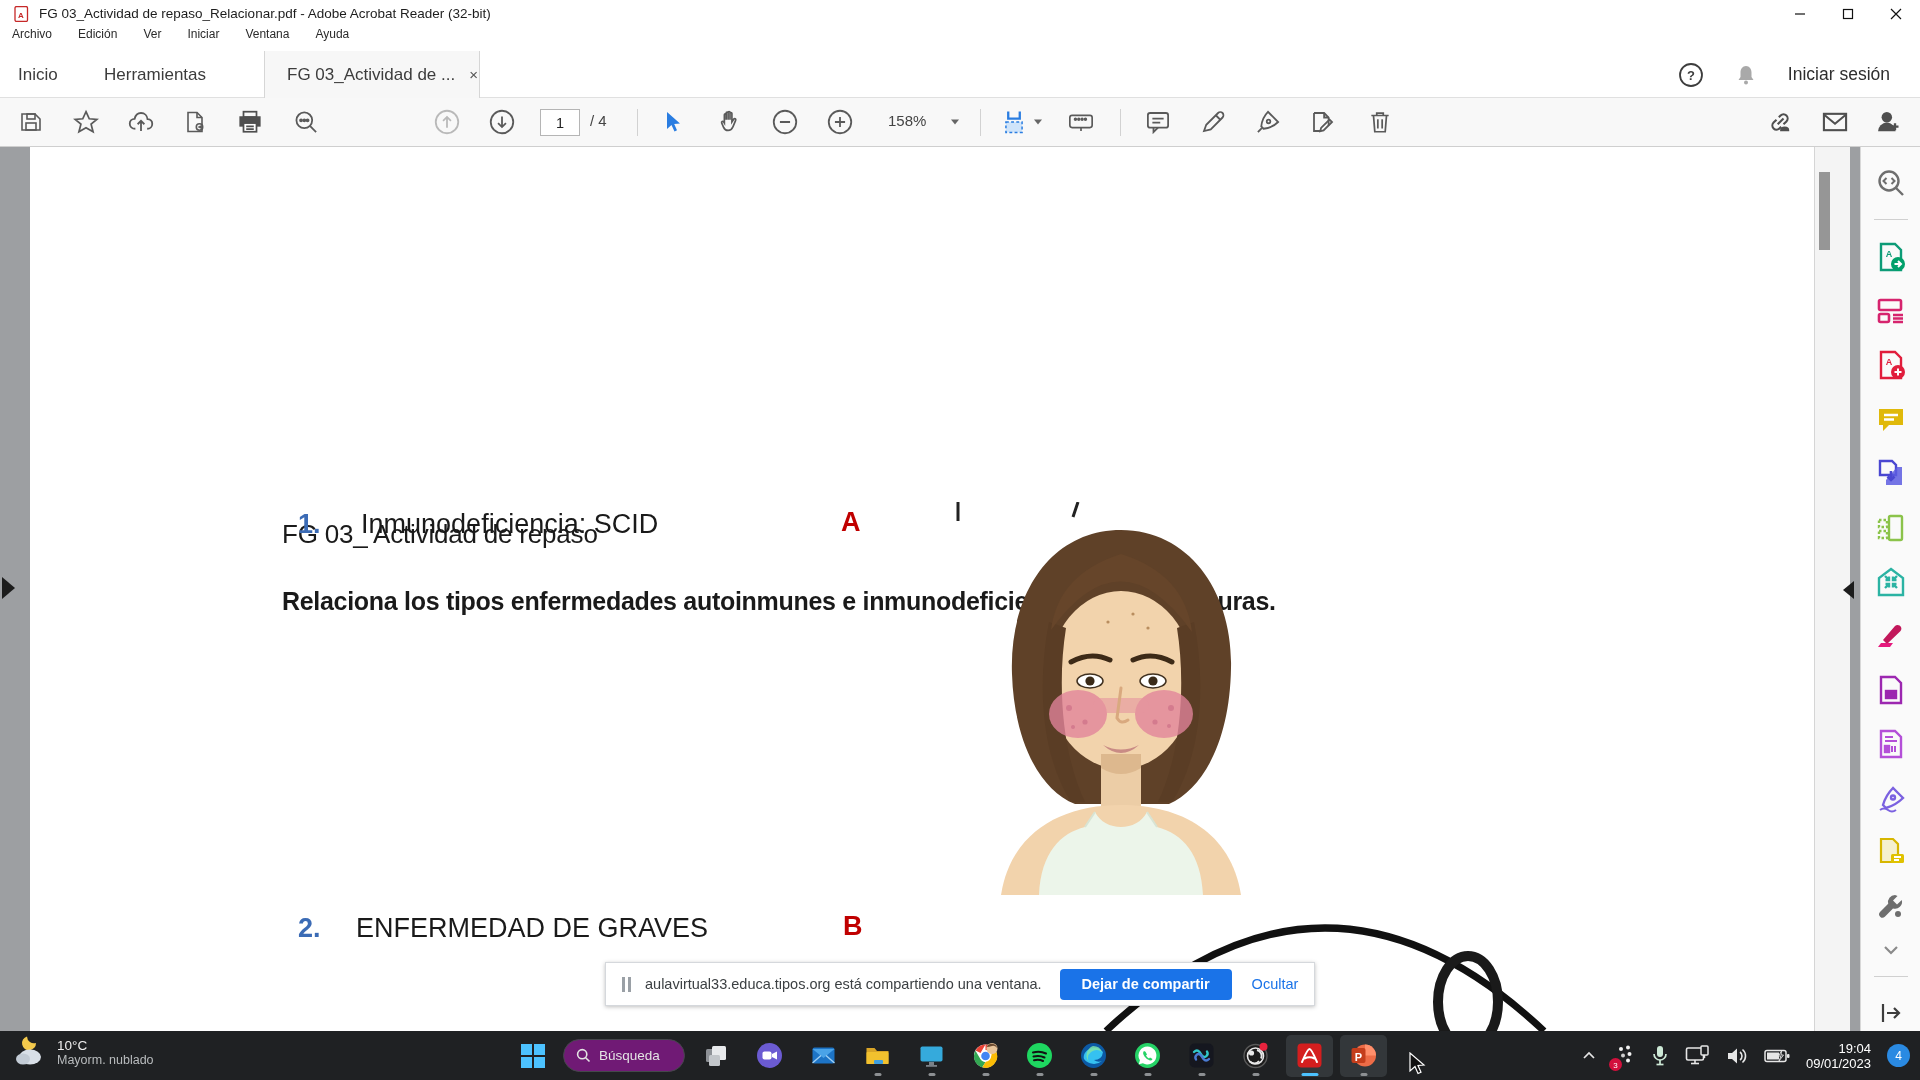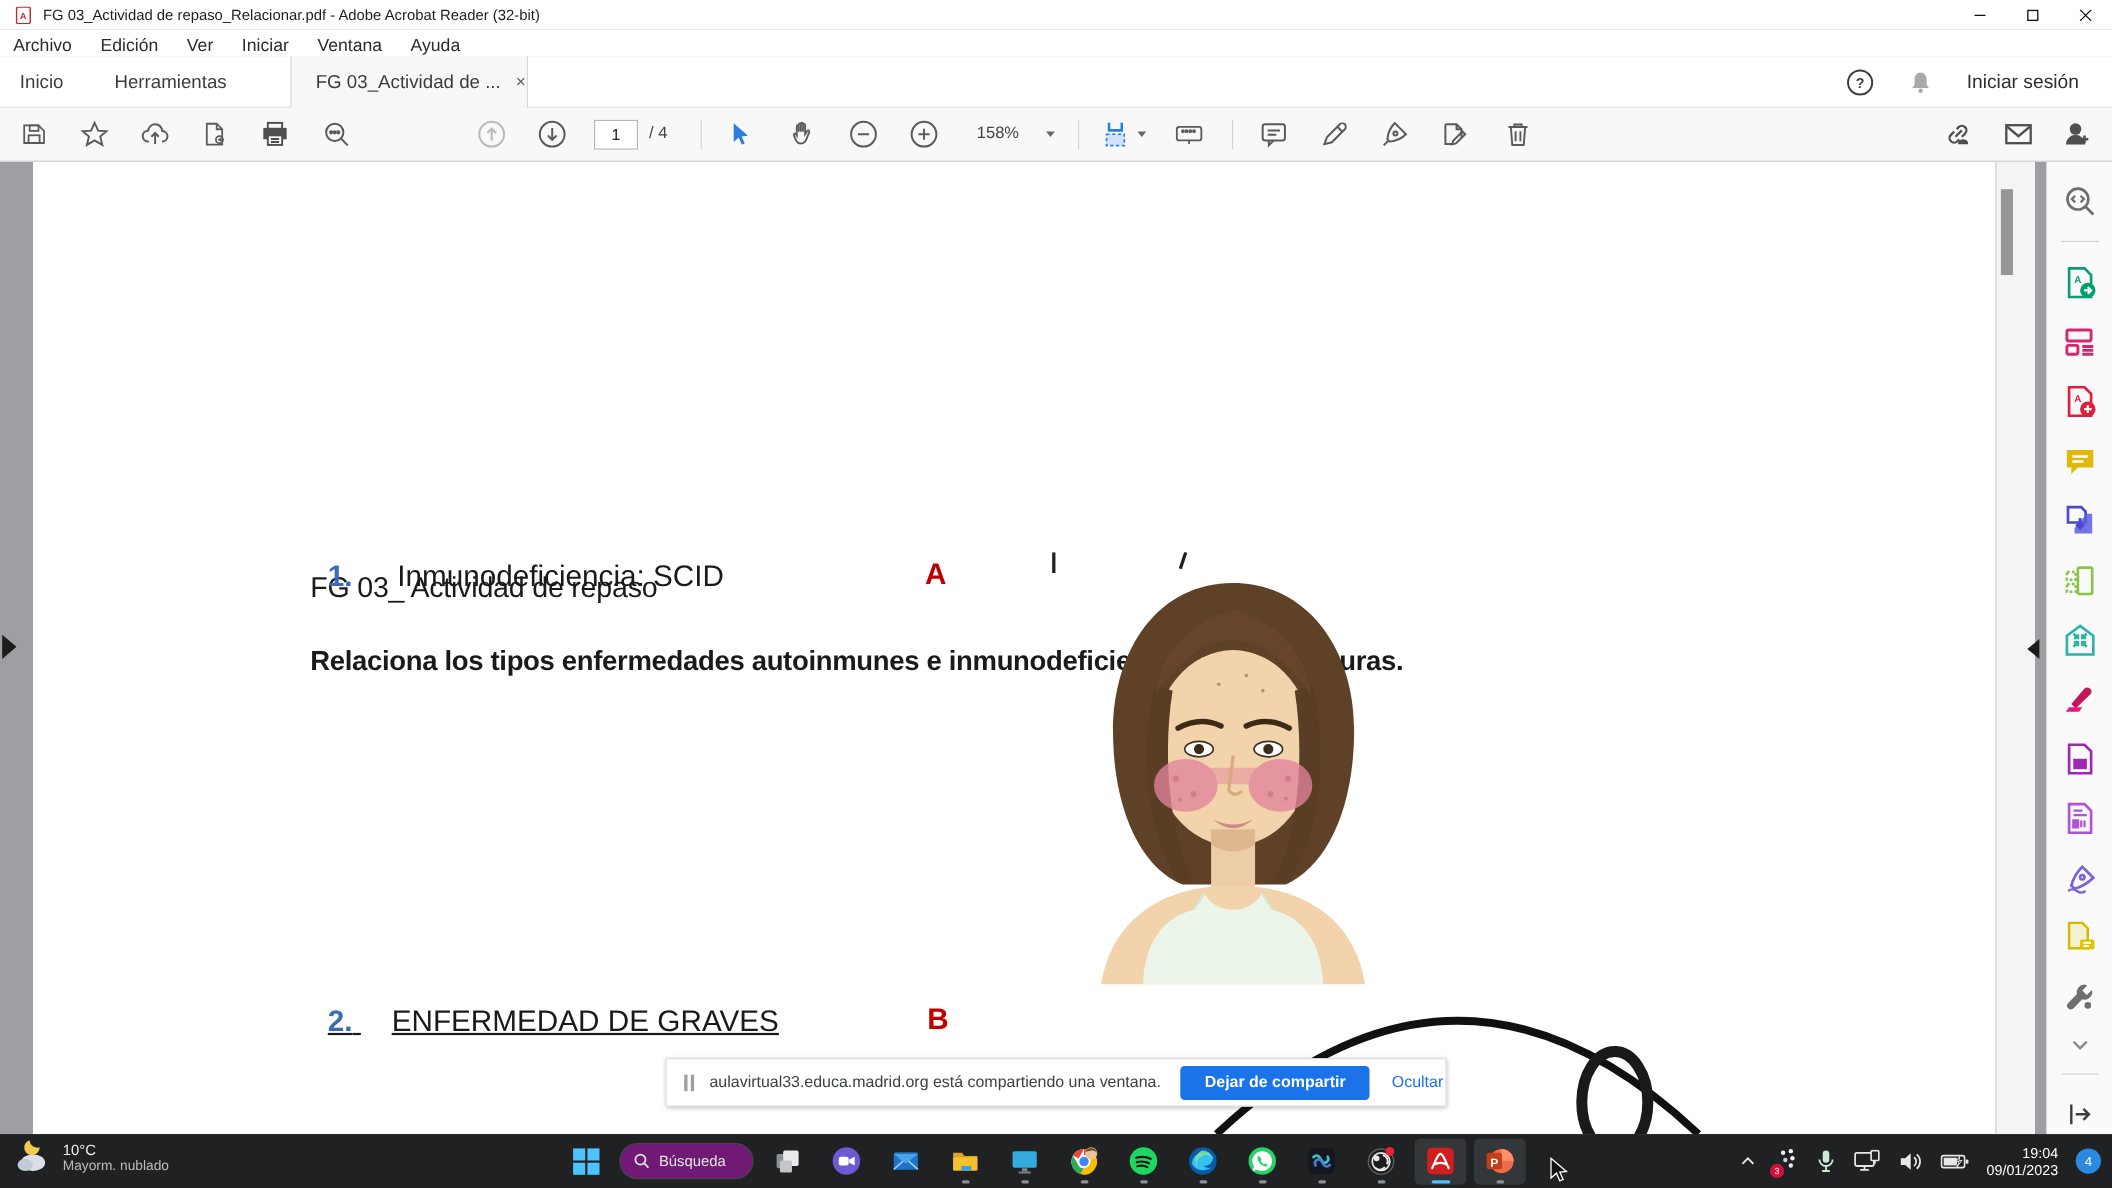--- a/index.html
+++ b/index.html
@@ -6,21 +6,21 @@
   html,body { width:1920px; height:1080px; }
   body { font-family:"Liberation Sans", sans-serif; background:#9d9fa2; overflow:hidden; }
   .screen { position:relative; width:1920px; height:1080px; overflow:hidden; }
 
   
   .titlebar { position:absolute; top:0; left:0; width:1920px; height:27px; background:#ffffff; display:flex; align-items:center; z-index:40; }
   .titlebar .pdficon { margin-left:14px; width:16px; height:16px; }
   .titlebar .title { margin-left:9px; font-size:13.5px; color:#1d1d1d; }
   .winbtns { position:absolute; right:0; top:0; height:27px; display:flex; }
   .winbtn { width:48px; height:27px; display:flex; align-items:center; justify-content:center; color:#111; }
-  .menubar { position:absolute; top:27px; left:0; width:1920px; height:24px; background:#ffffff; display:flex; align-items:flex-end; gap:26px; padding-left:12px; font-size:16px; color:#2b2b2b; z-index:40; }
+  .menubar { position:absolute; top:27px; left:0; width:1920px; height:24px; background:#ffffff; display:flex; align-items:flex-start; gap:26px; padding-left:12px; font-size:12px; color:#2b2b2b; z-index:40; }
   .menubar span { cursor:default; }
 
   
   .tabbar { position:absolute; top:51px; left:0; width:1920px; height:47px; background:#ffffff; border-bottom:1px solid #e0e0e0; z-index:39; }
   .tab { position:absolute; top:0; height:47px; display:flex; align-items:center; font-size:17px; color:#3c3c3c; }
   .tab.inicio { left:18px; }
   .tab.herr { left:104px; }
   .tab.doc { left:264px; width:216px; background:#f7f7f7; border-left:1px solid #d6d6d6; border-right:1px solid #d6d6d6; padding-left:22px; }
   .tab.doc .close { margin-left:14px; color:#555; font-size:15px; }
   .tabbar-right { position:absolute; right:0; top:0; height:47px; display:flex; align-items:center; gap:30px; padding-right:30px; }
@@ -315,21 +315,21 @@
 
       <div class="doc-h1" style="left:252px">FG 03_ Actividad de repaso</div>
       <div class="doc-h2" style="left:252px">Relaciona los tipos enfermedades autoinmunes e inmunodeficiencias con las figuras.</div>
 
       <div class="doc-item" style="left:268px; top:362px;">
         <span class="doc-num">1.</span>
         <span style="margin-left:33px">Inmunodeficiencia: SCID</span>
       </div>
       <div class="doc-item doc-letter" style="left:811px; top:360px;">A</div>
 
-      <div class="doc-item" style="left:268px; top:766px;text-decoration:underline;">
+      <div class="doc-item" style="left:268px; top:766px;">
         <span class="doc-num">2.</span>
         <span style="margin-left:28px">ENFERMEDAD DE GRAVES</span>
       </div>
       <div class="doc-item doc-letter" style="left:813px; top:764px;">B</div>
 
       <svg style="position:absolute; left:913px; top:355px;" width="357" height="393" viewBox="0 0 357 393">
         <line x1="15" y1="0" x2="15" y2="19" stroke="#222" stroke-width="3"></line>
         <line x1="135" y1="0" x2="130" y2="15" stroke="#222" stroke-width="3"></line>
         <path d="M178,28 C108,28 66,92 69,172 C71,238 96,288 132,302 L226,302 C262,286 287,236 288,166 C290,90 246,28 178,28 Z" fill="#5f4128"></path>
         <ellipse cx="178" cy="178" rx="73" ry="89" fill="#f2d3ac"></ellipse>
@@ -494,21 +494,21 @@
           <path d="M9,13 h12 M16,8 l5,5 -5,5"></path>
         </svg>
       </span>
   </div>
 
   <div class="sharebar">
     <span class="grip">
         <i></i>
         <i></i>
       </span>
-    <span class="sharemsg">aulavirtual33.educa.madrid.org está compartiendo una ventana.</span>
+    <span class="sharemsg">aulavirtual33.educa.tipos.org está compartiendo una ventana.</span>
     <button class="sharebtn">Dejar de compartir</button>
     <span class="sharehide">Ocultar</span>
   </div>
 
   <div class="taskbar">
     <div class="weather">
       <svg width="34" height="34" viewBox="0 0 34 34">
           <path d="M22,8 a7,7 0 1 1 -9,-6.5 a7,7 0 0 0 9,6.5" fill="#f3c94c"></path>
           <ellipse cx="16" cy="22" rx="11" ry="7.5" fill="#d9e0e8"></ellipse>
           <ellipse cx="9" cy="24" rx="7" ry="5.5" fill="#c3ccd6"></ellipse>

